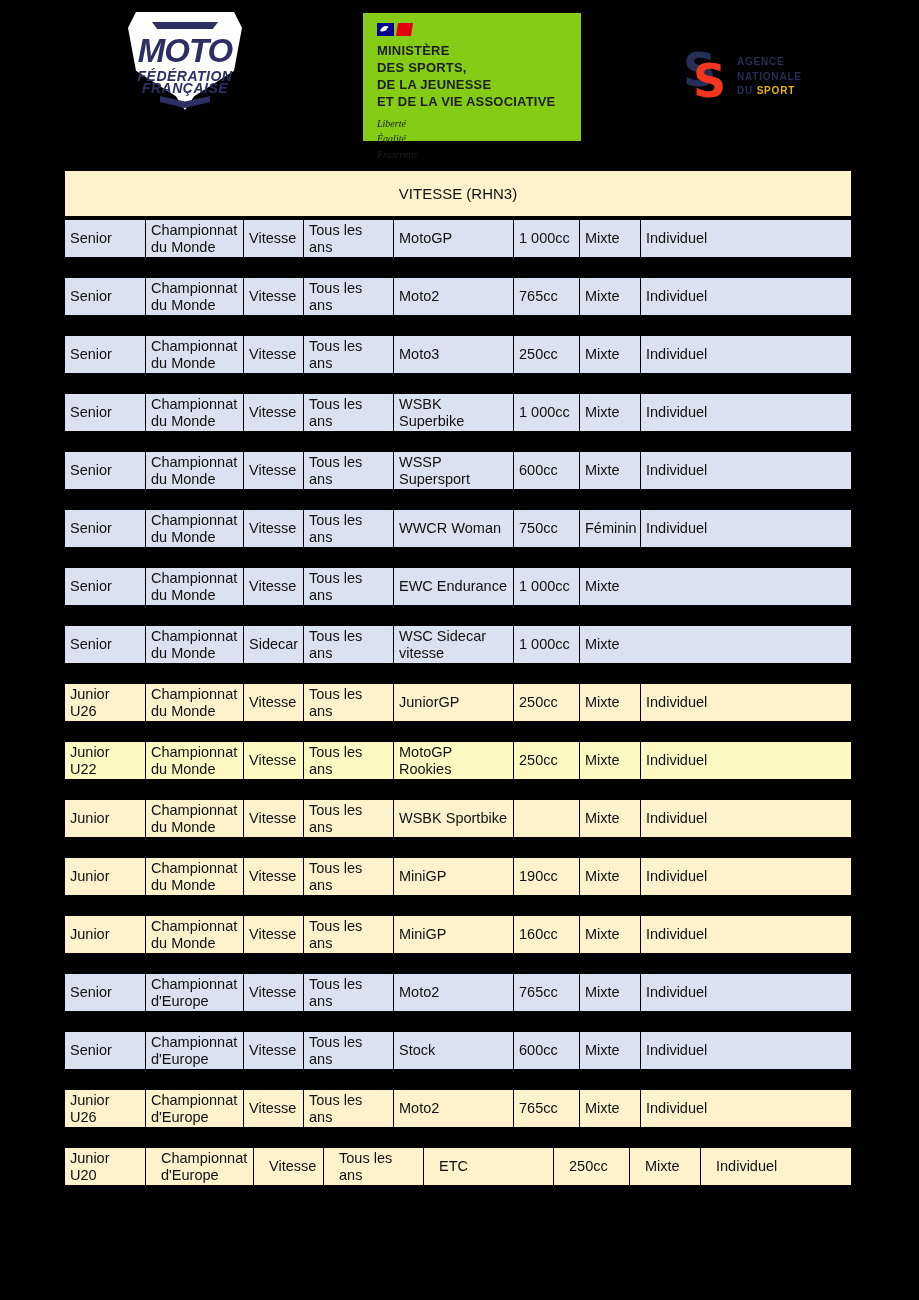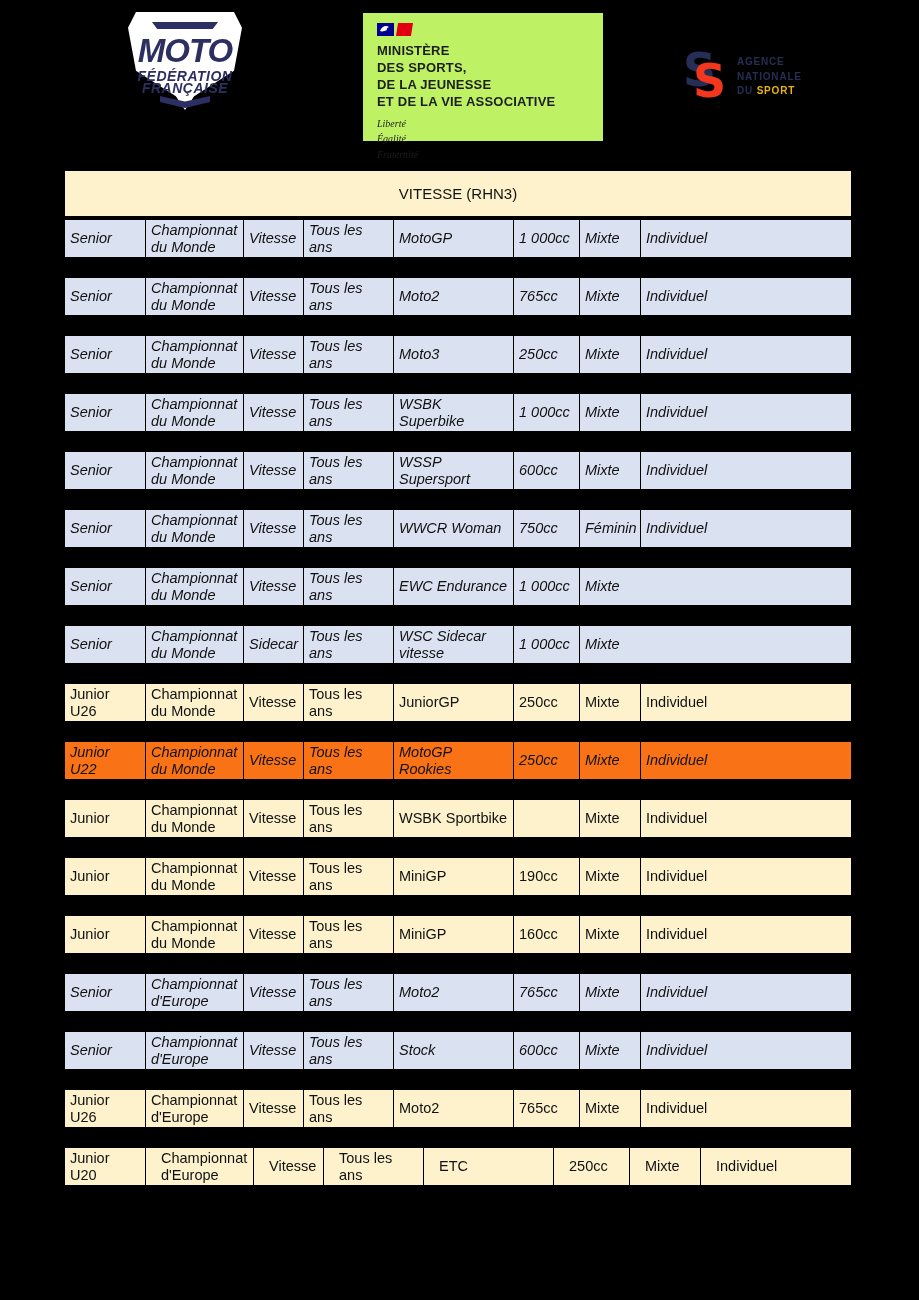--- a/index.html
+++ b/index.html
@@ -41,22 +41,22 @@
   }
   .ffm-sub1 { top:56px; }
   .ffm-sub2 { top:68px; }
   .ffm-chevron {
     position:absolute; left:28%; top:84px; width:44%; height:12px;
     background:#2d2e62;
     clip-path:polygon(0 0, 50% 45%, 100% 0, 100% 50%, 50% 100%, 0 50%);
   }
 
   .logo-ministry {
-    position:absolute; left:363px; top:13px; width:240px; height:128px;
-    background:#bef264; padding:9px 0 0 14px;
+    position:absolute; left:363px; top:13px; width:218px; height:128px;
+    background:#84cc16; padding:9px 0 0 14px;
   }
   .min-flag { display:block; margin-bottom:5px; }
   .min-line {
     font-size:13px; font-weight:bold; color:#1d1d1b;
     line-height:1.32; letter-spacing:0.2px;
   }
   .min-motto {
     margin-top:5px;
     font-family:"Liberation Serif", serif; font-style:italic;
     font-size:10px; color:#1d1d1b; line-height:1.55;
@@ -88,21 +88,21 @@
     display:flex; align-items:center; justify-content:center;
     font-size:15px; color:#111;
   }
   .row {
     display:grid;
     grid-template-columns:81px 98px 60px 90px 120px 66px 61px auto;
     min-height:39px; margin-bottom:19px;
     border:1px solid #000;
   }
   .row:last-child { margin-bottom:0;gap:10px; }
-  .row.blue  { background:#dae1f1;font-style:italic; }
+  .row.blue  { background:#dae1f1; }
   .row.cream { background:#fdf2cc; }
   .cell {
     display:flex; align-items:center;
     padding:1px 5px;
     font-size:14.5px; line-height:1.15; color:#111;
     border-right:1px solid #000;
     overflow:hidden;
   }
   .cell:last-child { border-right:none; }
 </style>
@@ -231,21 +231,21 @@
       <div class="row cream" style="background: rgb(253, 242, 204);">
     <div class="cell">Junior U26</div>
     <div class="cell">Championnat du Monde</div>
     <div class="cell">Vitesse</div>
     <div class="cell">Tous les ans</div>
     <div class="cell">JuniorGP</div>
     <div class="cell">250cc</div>
     <div class="cell">Mixte</div>
     <div class="cell">Individuel</div>
   </div>
-      <div class="row cream" style="background: #f97316; font-style: italic;">
+      <div class="row cream" style="background: #fef9c3;">
     <div class="cell">Junior U22</div>
     <div class="cell">Championnat du Monde</div>
     <div class="cell">Vitesse</div>
     <div class="cell">Tous les ans</div>
     <div class="cell">MotoGP Rookies</div>
     <div class="cell">250cc</div>
     <div class="cell">Mixte</div>
     <div class="cell">Individuel</div>
   </div>
       <div class="row cream" style="background: rgb(253, 242, 204);">

